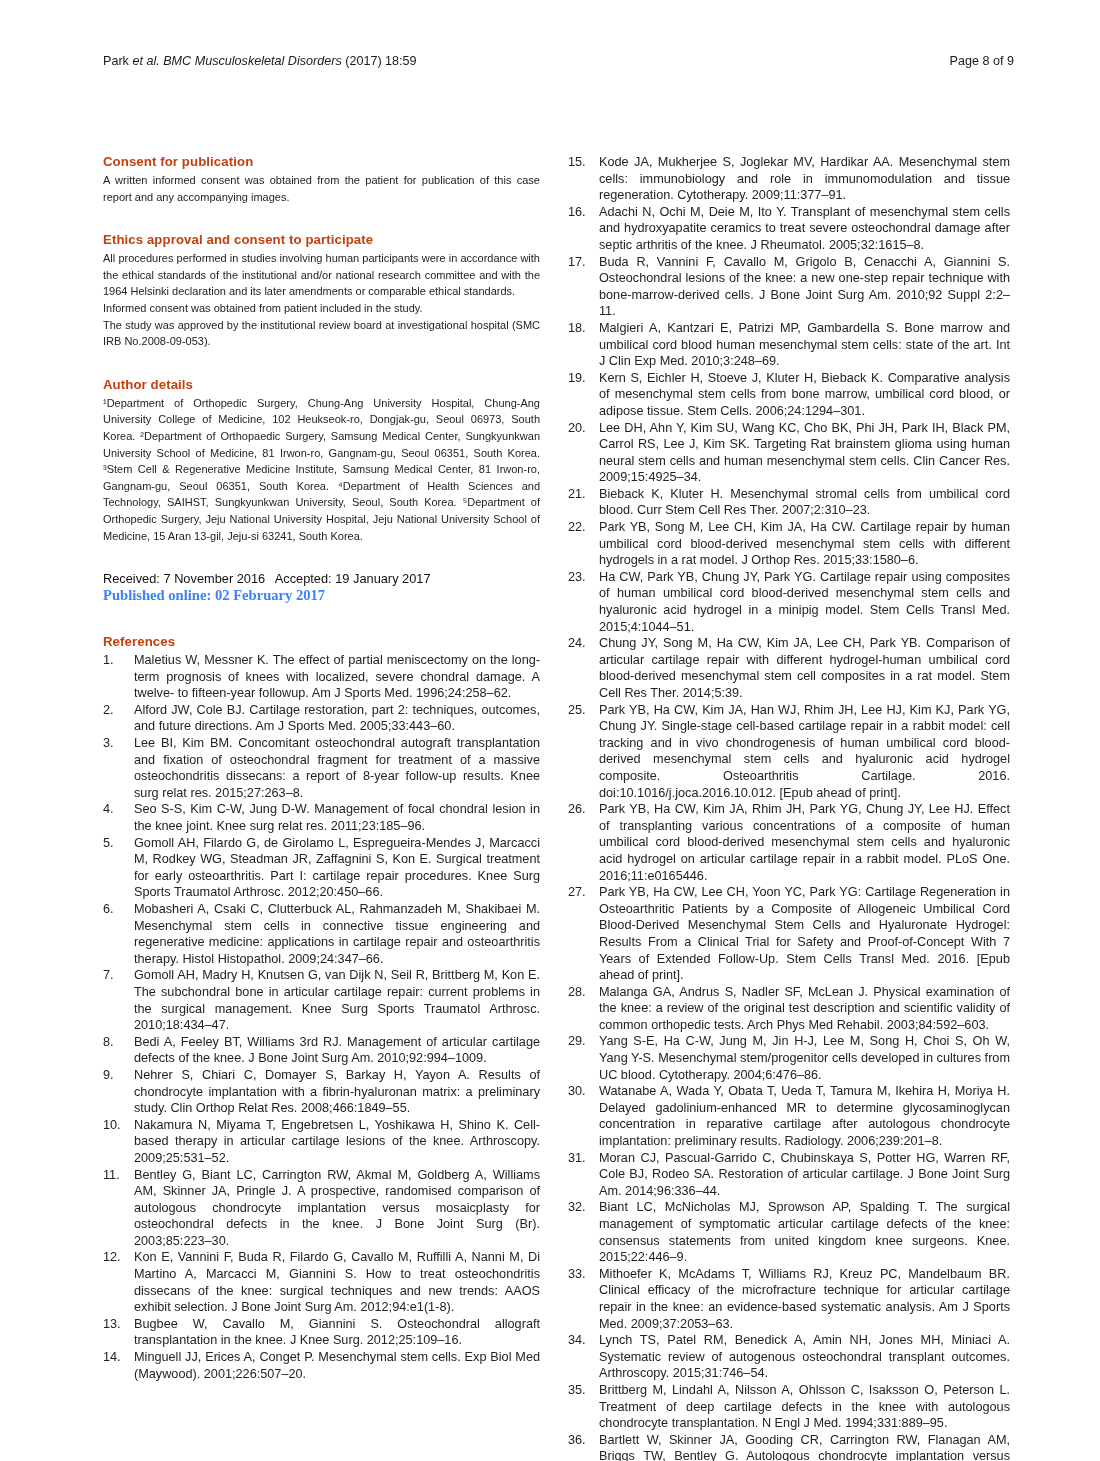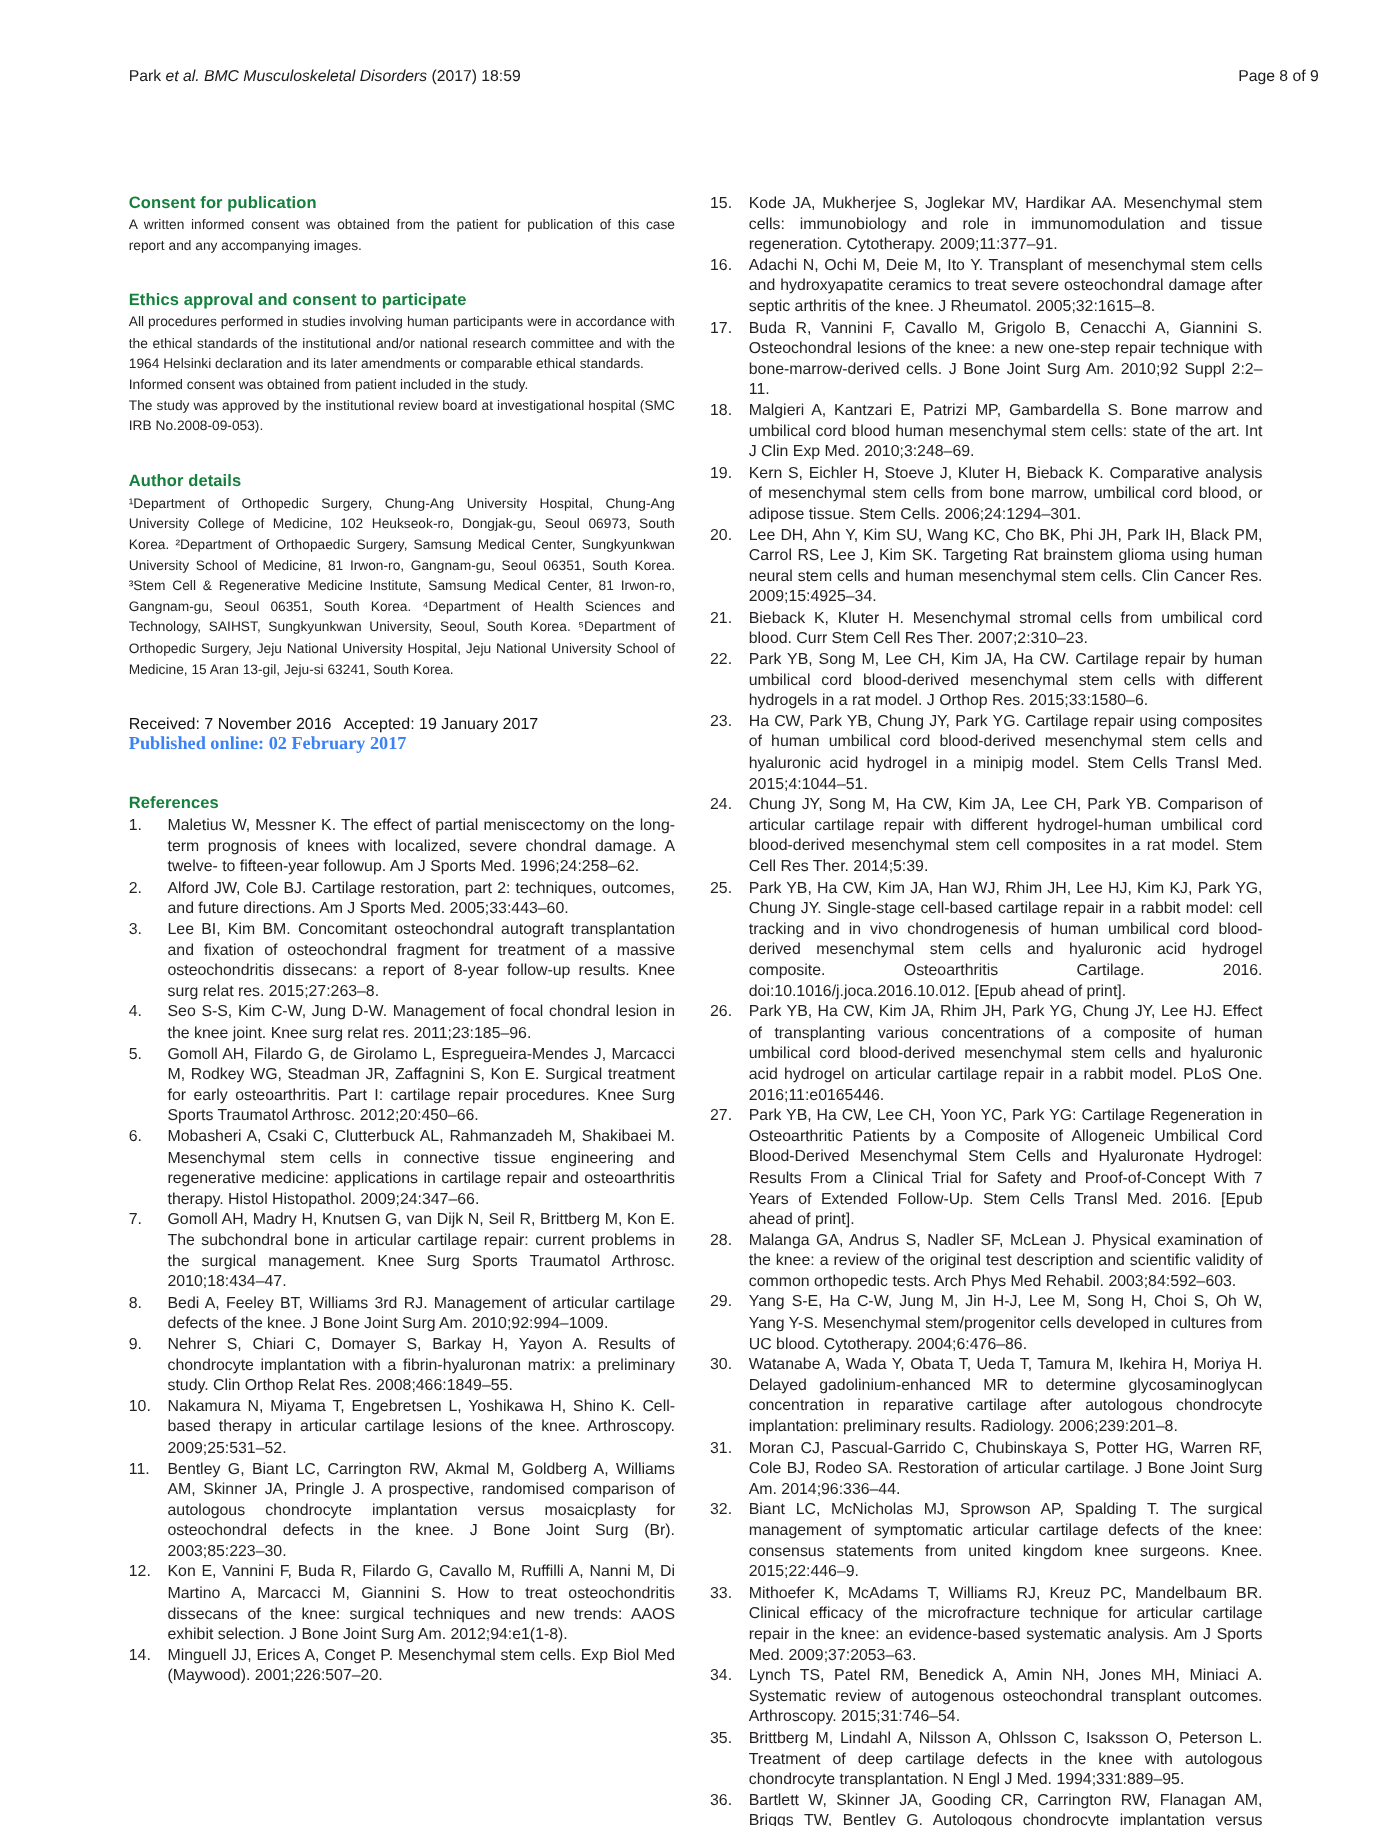--- a/index.html
+++ b/index.html
@@ -8,42 +8,42 @@
     height: 1461px;
     background: #ffffff;
     font-family: "Liberation Sans", sans-serif;
     color: #262223;
     overflow: hidden;
   }
   .page {
     box-sizing: border-box;
     width: 1100px;
     height: 1191px;
-    padding: 54px 45px 40px 103px;
+    padding: 54px 86px 40px 103px;
   }
   .running-header {
     display: flex;
     justify-content: space-between;
     align-items: baseline;
     font-size: 12.6px;
     color: #1c1a1a;
   }
   .citation .it { font-style: italic; }
   .content {
     display: flex;
     gap: 28px;
     margin-top: 86px;
   }
   .col-left  { width: 437px; flex: none; }
   .col-right { width: 442px; flex: none; }
   .section { margin-bottom: 27px; }
   .sec-heading {
     font-size: 13.2px;
     font-weight: bold;
-    color: #15803d;
+    color: #c2410c;
     margin: 0 0 3px 0;
     letter-spacing: 0.1px;
   }
   .body-text {
     font-size: 11px;
     line-height: 16.6px;
     margin: 0;
     text-align: justify;
   }
   .dates { margin: 2px 0 30px 0; }
@@ -162,20 +162,24 @@
           </div>
             <div class="ref-row">
             <span class="ref-num">11.</span>
             <span class="ref-text">Bentley G, Biant LC, Carrington RW, Akmal M, Goldberg A, Williams AM, Skinner JA, Pringle J. A prospective, randomised comparison of autologous chondrocyte implantation versus mosaicplasty for osteochondral defects in the knee. J Bone Joint Surg (Br). 2003;85:223–30.</span>
           </div>
             <div class="ref-row">
             <span class="ref-num">12.</span>
             <span class="ref-text">Kon E, Vannini F, Buda R, Filardo G, Cavallo M, Ruffilli A, Nanni M, Di Martino A, Marcacci M, Giannini S. How to treat osteochondritis dissecans of the knee: surgical techniques and new trends: AAOS exhibit selection. J Bone Joint Surg Am. 2012;94:e1(1-8).</span>
           </div>
             <div class="ref-row">
+            <span class="ref-num">13.</span>
+            <span class="ref-text">Bugbee W, Cavallo M, Giannini S. Osteochondral allograft transplantation in the knee. J Knee Surg. 2012;25:109–16.</span>
+          </div>
+            <div class="ref-row">
             <span class="ref-num">14.</span>
             <span class="ref-text">Minguell JJ, Erices A, Conget P. Mesenchymal stem cells. Exp Biol Med (Maywood). 2001;226:507–20.</span>
           </div>
           </div>
       </div>
 
     </div>
 
     <div class="col-right">
       <div class="ref-list">

